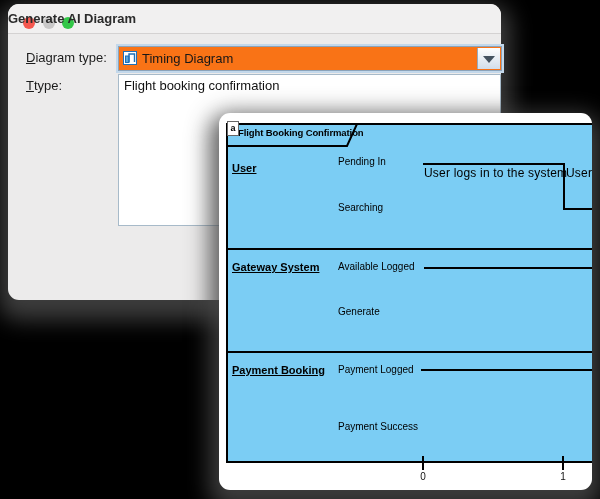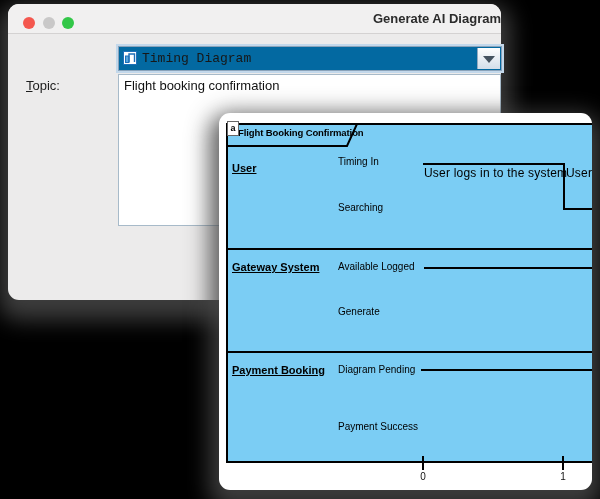--- a/index.html
+++ b/index.html
@@ -8,27 +8,27 @@
 
   
   .dialog{position:absolute;left:8px;top:4px;width:493px;height:296px;background:#ecebeb;
           border-radius:11px;box-shadow:0 10px 22px 10px rgba(72,72,72,.85);z-index:1;}
   .titlebar{position:absolute;left:0;top:0;right:0;height:29px;background:#f1f0f0;
             border-bottom:1px solid #d4d2d2;border-radius:11px 11px 0 0;}
   .light{position:absolute;top:13px;width:12px;height:12px;border-radius:50%;}
   .light.red{left:15px;background:#f4574e;}
   .light.gray{left:35px;background:#c9c8c8;}
   .light.green{left:54px;background:#33c748;}
-  .wtitle{position:absolute;left:0;right:0;top:7px;text-align:right;font-size:13px;
+  .wtitle{position:absolute;left:0;right:0;top:7px;text-align:left;font-size:13px;
           font-weight:bold;color:#2b2b2b;}
   .field-label{position:absolute;left:18px;font-size:13px;color:#1c1c1c;white-space:nowrap;}
   .fl-diagram{top:46px}.fl-topic{top:74px}
   .mn{text-decoration:underline;}
-  .combo{position:absolute;left:110px;top:42px;width:384px;height:25px;background:#0369a1;
-         border:1px solid #8ba3ba;box-shadow:0 0 0 2px #c3d8eb;box-sizing:border-box;font-family:Liberation Mono, monospace;}
+  .combo{position:absolute;left:110px;top:42px;width:384px;height:25px;background:#f97316;
+         border:1px solid #8ba3ba;box-shadow:0 0 0 2px #c3d8eb;box-sizing:border-box;}
   .combo-icon{position:absolute;left:4px;top:4px;width:14px;height:14px;}
   .combo-text{position:absolute;left:23px;top:0;line-height:23px;font-size:13px;color:#171717;
               white-space:nowrap;}
   .combo-btn{position:absolute;top:1px;right:1px;bottom:1px;width:22px;
              background:linear-gradient(#fefefe,#d2deea);border-left:1px solid #95aabf;}
   .combo-btn .tri{position:absolute;left:5px;top:8px;width:0;height:0;
              border-left:6px solid transparent;border-right:6px solid transparent;
              border-top:7px solid #44525f;}
   .topic-area{position:absolute;left:110px;top:70px;width:383px;height:152px;
               border:1px solid #a7bac9;background:#fff;font-size:13px;padding:3px 5px;
@@ -72,60 +72,61 @@
 <div class="stage">
 
   <div class="dialog">
     <div class="titlebar">
       <span class="light red"></span>
       <span class="light gray"></span>
       <span class="light green"></span>
       <div class="wtitle">Generate AI Diagram</div>
     </div>
 
+    <div class="field-label fl-diagram"><span class="mn">D</span><span>iagram type:</span></div>
 
     <div class="combo">
       <svg class="combo-icon" viewBox="0 0 14 14">
         <rect x="0.5" y="0.5" width="13" height="13" fill="#ffffff" stroke="#1e6fb8" stroke-width="1"></rect>
         <rect x="2.5" y="5" width="3.5" height="6.5" fill="#5aa7dd" stroke="#1e6fb8" stroke-width="1"></rect>
         <path d="M6 11 L6 3 L11.5 3 L11.5 11" fill="none" stroke="#1e6fb8" stroke-width="1.4"></path>
       </svg>
       <span class="combo-text">Timing Diagram</span>
       <span class="combo-btn">
         <span class="tri"></span>
       </span>
     </div>
 
-    <div class="field-label fl-topic"><span class="mn">T</span><span>opic:</span></div>
+    <div class="field-label fl-topic"><span class="mn">T</span><span>type:</span></div>
 
     <textarea class="topic-area" spellcheck="false" style="">Flight booking confirmation</textarea>
   </div>
 
   <div class="preview">
     <div class="canvas">
 
       <svg class="tabshape" width="136" height="26" viewBox="0 0 136 26">
         <polygon points="1,1 131,1 121,23 1,23" fill="#7bcdf4" stroke="#000" stroke-width="2"></polygon>
       </svg>
       <div class="tab-badge">a</div>
       <div class="tab-label">Flight Booking Confirmation</div>
 
       <div class="sep sep1"></div>
       <div class="sep sep2"></div>
 
       <div class="lname ln-user">User</div>
-      <div class="state st-1">Timing In</div>
+      <div class="state st-1">Pending In</div>
       <div class="state st-2">Searching</div>
 
       <div class="lname ln-booking">Gateway System</div>
       <div class="state st-3">Available Logged</div>
       <div class="state st-4">Generate</div>
 
       <div class="lname ln-payment">Payment Booking</div>
-      <div class="state st-5">Diagram Pending</div>
+      <div class="state st-5">Payment Logged</div>
       <div class="state st-6">Payment Success</div>
 
       <div class="tl tl-u1"></div>
       <div class="tl tl-ustep"></div>
       <div class="tl tl-u2"></div>
       <div class="tl tl-b"></div>
       <div class="tl tl-p"></div>
 
       <div class="ann ann-1">User logs in to the system</div>
       <div class="ann ann-2">User sea</div>

